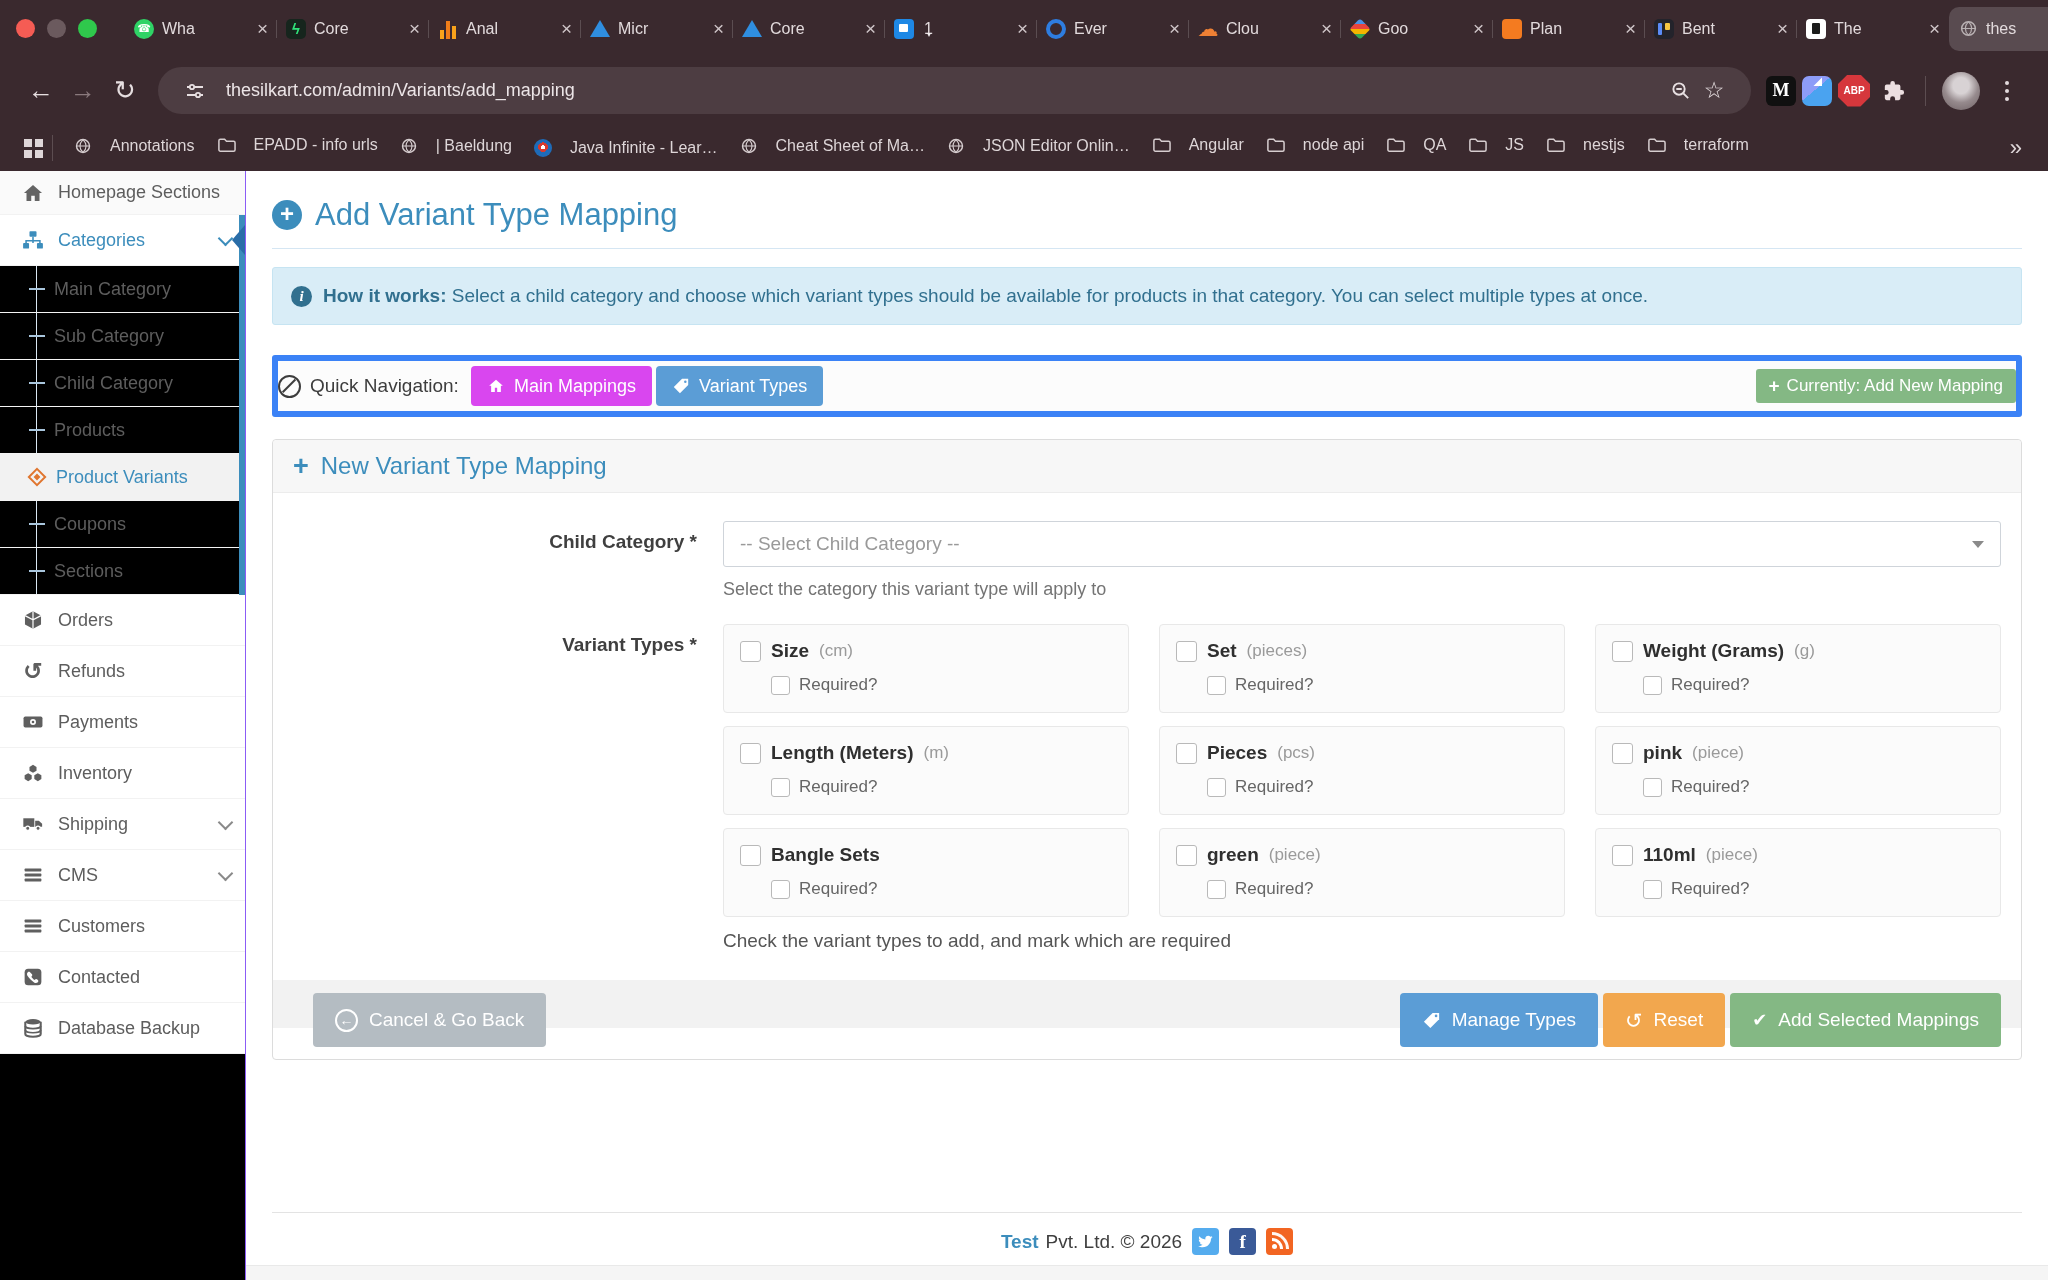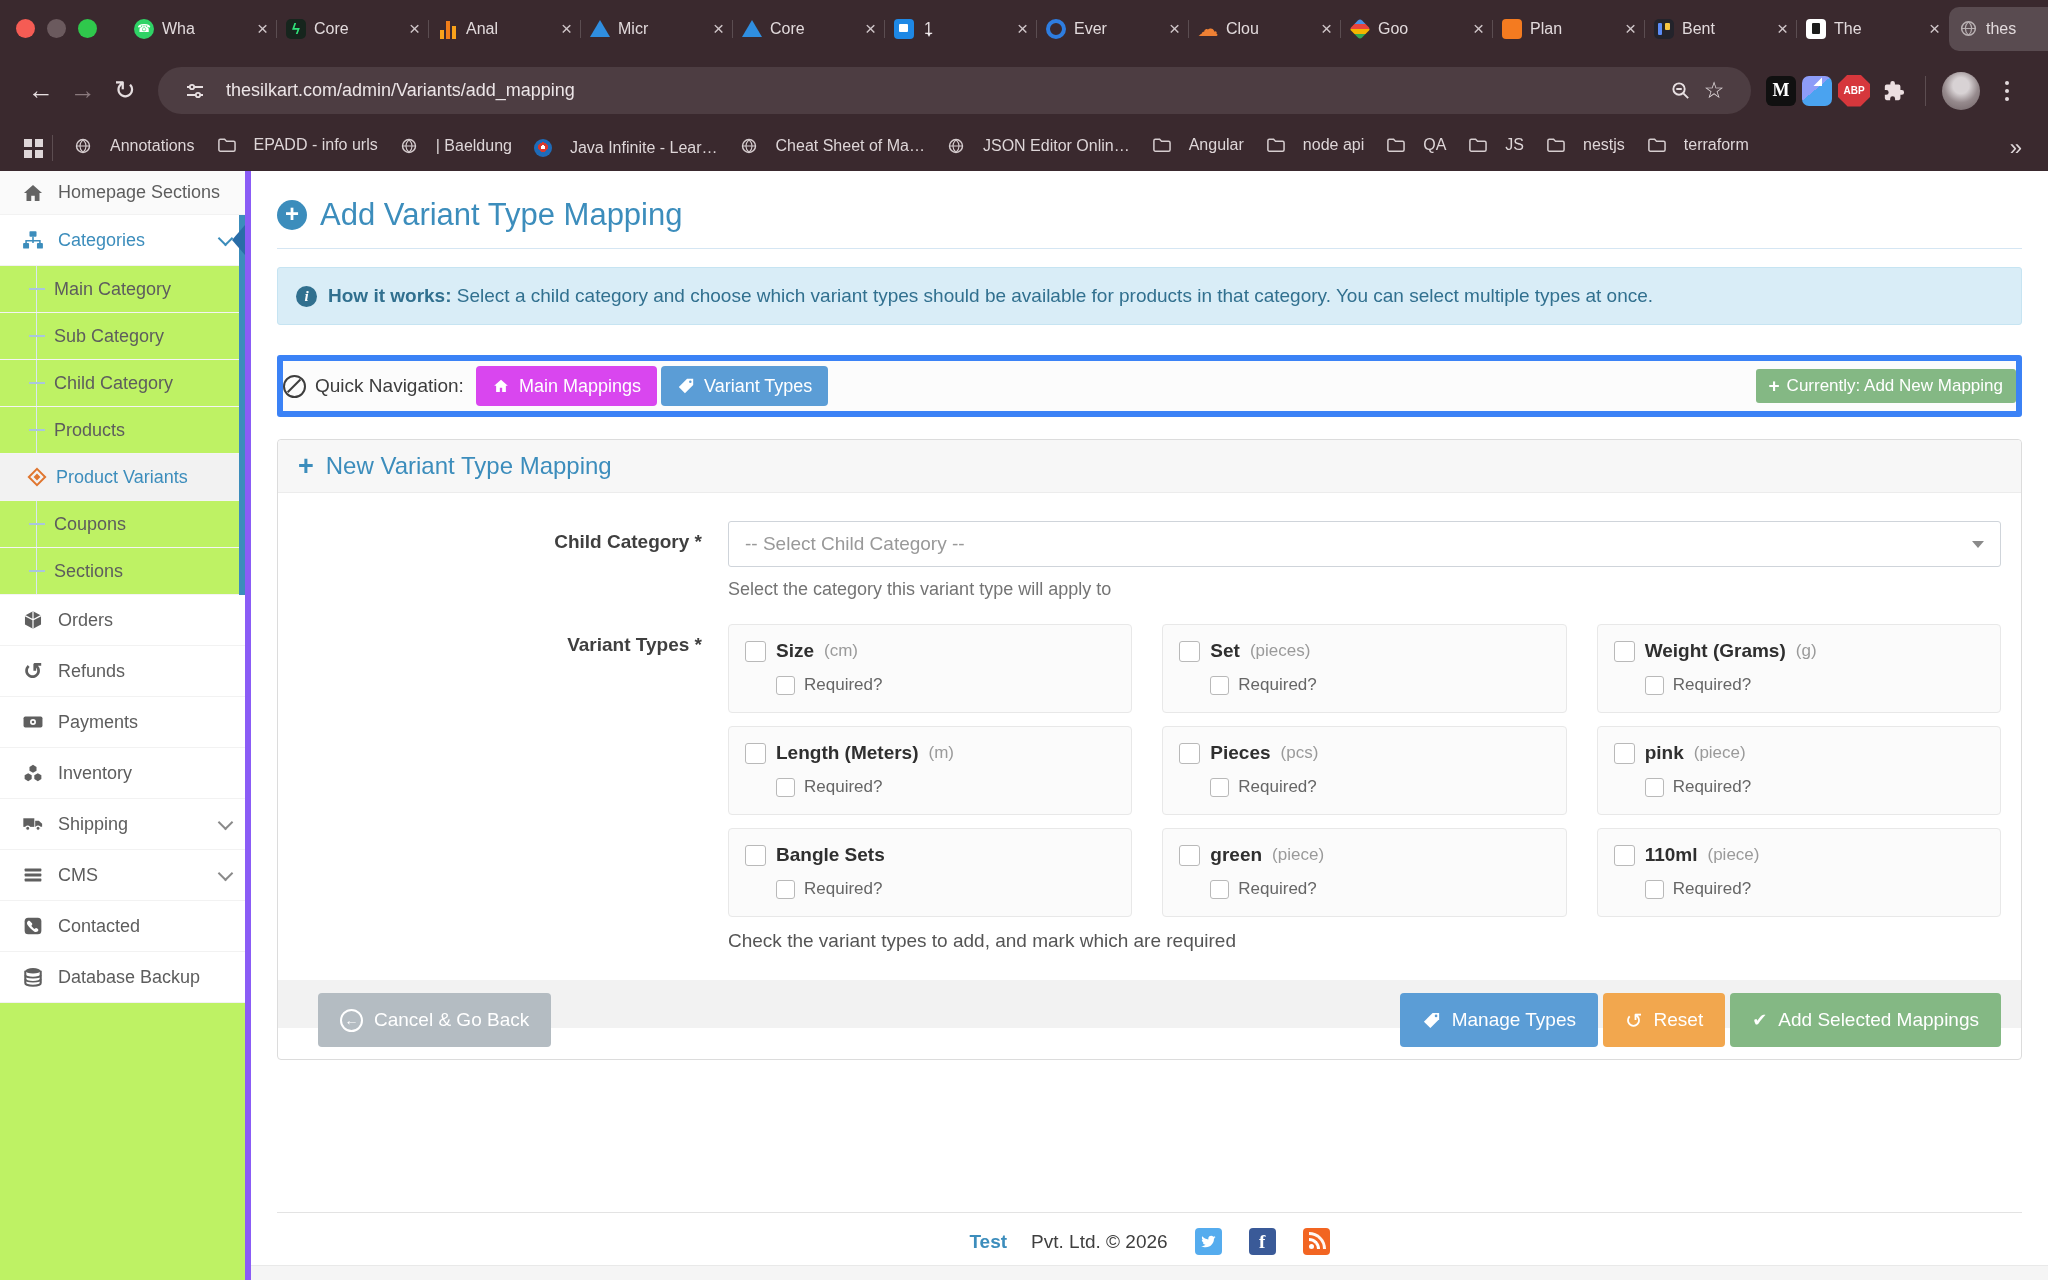--- a/index.html
+++ b/index.html
@@ -64,21 +64,21 @@
   .kebab i{width:4px;height:4px;border-radius:50%;background:#e3dbdd;box-shadow:0 8px #e3dbdd,0 -8px #e3dbdd}
   
   .bookmarks{height:47px;display:flex;align-items:center;padding:0 18px;color:#ded6d8;font-size:16px}
   .appsgrid{width:8px;height:8px;background:#ded6d8;box-shadow:11px 0 #ded6d8,0 11px #ded6d8,11px 11px #ded6d8;margin:-10px 20px 0 6px;flex:none}
   .bdiv{width:1px;height:26px;background:#5c4d51;margin-right:10px}
   .bm{display:flex;align-items:flex-start;gap:18px;padding:0 11px;white-space:nowrap}
   .bm svg{flex:none}
   .bm-overflow{margin-left:auto;font-size:22px;padding-right:8px;color:#ded6d8}
   
   .page{position:absolute;top:171px;left:0;right:0;bottom:0;display:flex}
-  .sidebar{width:245px;flex:none;background:#bef264;border-right:6px solid #8b5cf6;font-size:18px;color:#5d5d5d}
+  .sidebar{width:245px;flex:none;background:#000000;border-right:1px solid #8b5cf6;font-size:18px;color:#5d5d5d}
   .side-item{height:50px;display:flex;align-items:center;padding:0 14px 0 18px;border-bottom:1px solid #f2f2f2;position:relative;background:#fff}
   .side-item.first{height:43px;background:#fafafa}
   .side-item .ic{width:30px;display:flex;justify-content:center;margin-right:10px;flex:none}
   .side-item.active-parent{color:#3c8dbc}
   .schev{width:9px;height:9px;border-right:2px solid #8a8a8a;border-bottom:2px solid #8a8a8a;transform:rotate(45deg);margin-left:auto;margin-top:-4px}
   .active-parent .schev{border-color:#3c8dbc}
   .treeview{position:relative}
   .treeview::after{content:'';position:absolute;top:0;right:0;width:6px;height:100%;background:#3c8dbc;z-index:2}
   .cat-arrow{position:absolute;right:0;top:50%;transform:translateY(-50%);width:0;height:0;
     border:15px solid transparent;border-right:13px solid #2a6da8;border-left:none;z-index:3}
@@ -125,21 +125,21 @@
   .vreq .cb{width:19px;height:19px}
   .grid-help{margin-top:13px;color:#555;font-size:19px}
   .panel-f{background:#f2f2f2;height:48px;margin-top:4px;position:relative;margin-bottom:31px}
   .pf-left{position:absolute;left:40px;top:13px}
   .pf-right{position:absolute;right:20px;top:13px;display:flex;gap:5px}
   .bigbtn{height:54px;font-size:19px;padding:0 22px;border-radius:4px;color:#fff;display:inline-flex;align-items:center;gap:11px;cursor:default}
   .b-cancel{background:#b4bcc2}.b-manage{background:#5b9dd6}.b-reset{background:#f2a74e}.b-submit{background:#84b884}
   .circ{width:23px;height:23px;border:2px solid #fff;border-radius:50%;font-size:14px;display:flex;align-items:center;justify-content:center;box-sizing:border-box;flex:none}
   .wicon{font-size:21px;line-height:1}
   
-  .pfooter{border-top:1px solid #e3e3e3;margin-top:152px;padding-top:15px;display:flex;justify-content:center;align-items:center;gap:24px;font-size:19px;color:#3f3f3f}
+  .pfooter{border-top:1px solid #e3e3e3;margin-top:152px;padding-top:15px;display:flex;justify-content:center;align-items:center;gap:7px;font-size:19px;color:#3f3f3f}
   .pfooter .brand{color:#3c8dbc;font-weight:700}
   .soc{width:27px;height:27px;border-radius:4px;display:flex;align-items:center;justify-content:center;margin-left:3px;position:relative;flex:none}
   .s-tw{background:#55acee}.s-fb{background:#3a5a98;color:#fff;font-family:"Liberation Serif",serif;font-weight:700;font-size:19px}
   .s-rss{background:#f26522}
   .s-rss i{position:absolute;left:6px;bottom:6px;width:5px;height:5px;border-radius:50%;background:#fff}
   .s-rss u{position:absolute;left:6px;bottom:6px;border-style:solid;border-color:#fff;border-width:3px 3px 0 0;border-radius:0 100% 0 0;text-decoration:none}
   .s-rss u.r1{width:8px;height:8px}.s-rss u.r2{width:14px;height:14px;border-width:3px 3px 0 0;opacity:.95}
   .bottomstrip{position:absolute;left:0;right:0;bottom:0;height:14px;background:#f5f5f5;border-top:1px solid #e9e9e9}
 </style>
 </head>
@@ -497,20 +497,30 @@
               <rect x="2.4" y="4.2" width="15.2" height="2.6" rx="0.6"></rect>
               <rect x="2.4" y="8.7" width="15.2" height="2.6" rx="0.6"></rect>
               <rect x="2.4" y="13.2" width="15.2" height="2.6" rx="0.6"></rect>
             </svg>
           </span>
           <span>CMS</span>
           <span class="schev"></span>
         </div>
         <div class="side-item">
           <span class="ic">
+            <svg width="22" height="22" viewBox="0 0 20 20" fill="#5f5f5f">
+              <rect x="2.4" y="4.2" width="15.2" height="2.6" rx="0.6"></rect>
+              <rect x="2.4" y="8.7" width="15.2" height="2.6" rx="0.6"></rect>
+              <rect x="2.4" y="13.2" width="15.2" height="2.6" rx="0.6"></rect>
+            </svg>
+          </span>
+          <span>Customers</span>
+        </div>
+        <div class="side-item">
+          <span class="ic">
             <svg width="22" height="22" viewBox="0 0 20 20">
               <rect x="2.4" y="2.4" width="15.2" height="15.2" rx="3.2" fill="#5f5f5f"></rect>
               <path d="M13.9 12.3c-.6-.6-1.5-.6-2 0l-.4.4c-1.2-.7-2.3-1.8-3-3l.4-.4c.6-.6.6-1.5 0-2L7.3 5.7c-.6-.6-1.5-.6-2 0-.9.9-1 2.3-.2 3.4 1.5 2.2 3.7 4.4 5.9 5.9 1.1.8 2.5.7 3.4-.2.6-.6.6-1.5 0-2z" fill="#fff"></path>
             </svg>
           </span>
           <span>Contacted</span>
         </div>
         <div class="side-item">
           <span class="ic">
             <svg width="22" height="22" viewBox="0 0 20 20">

